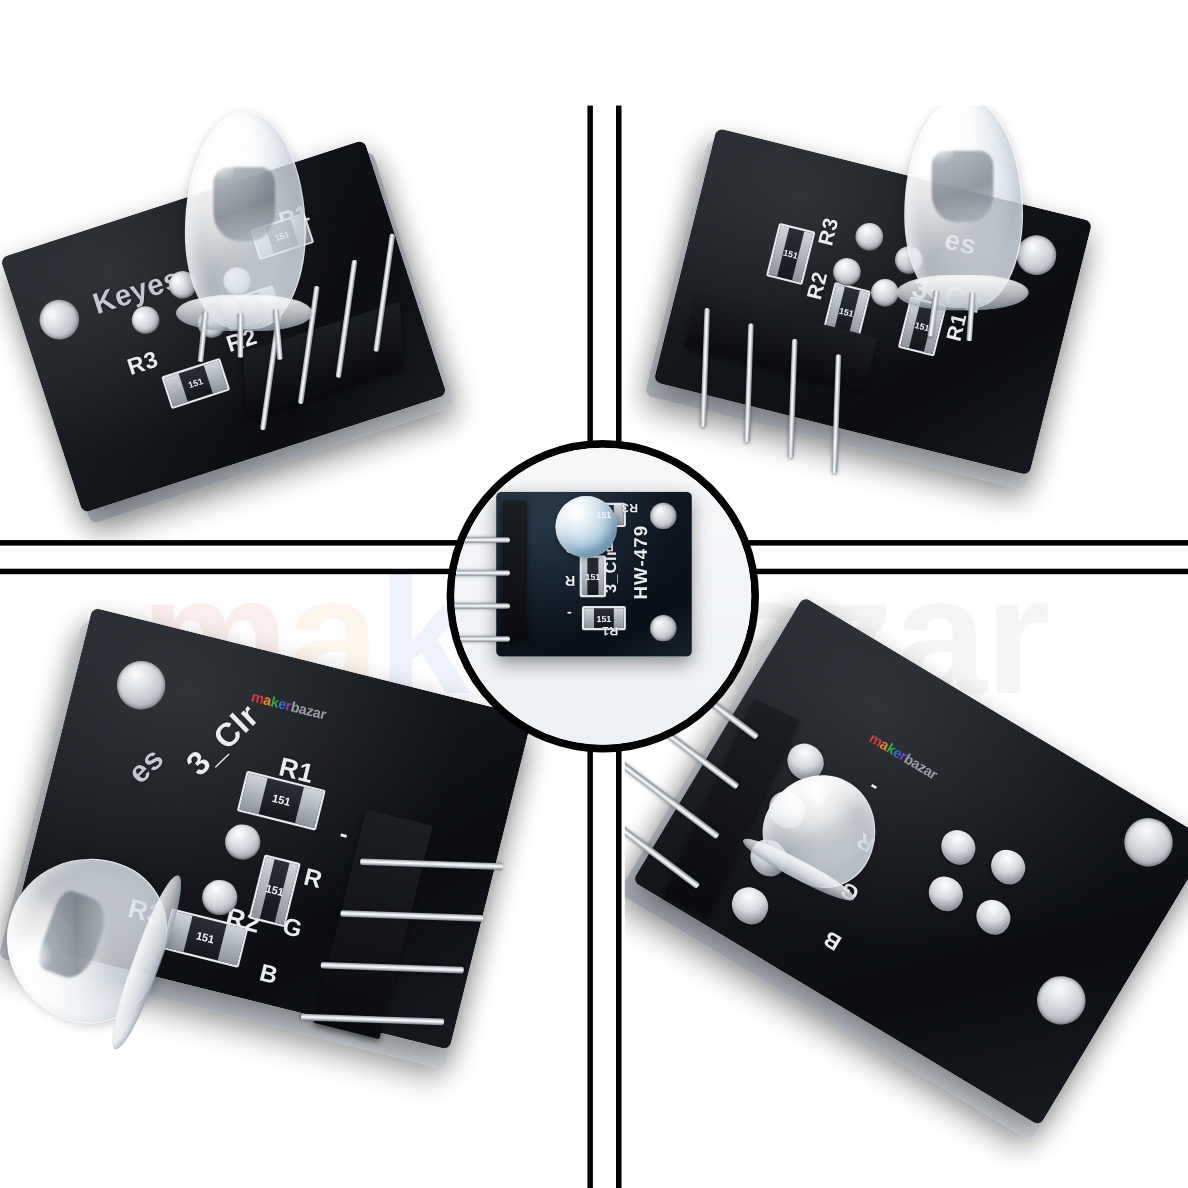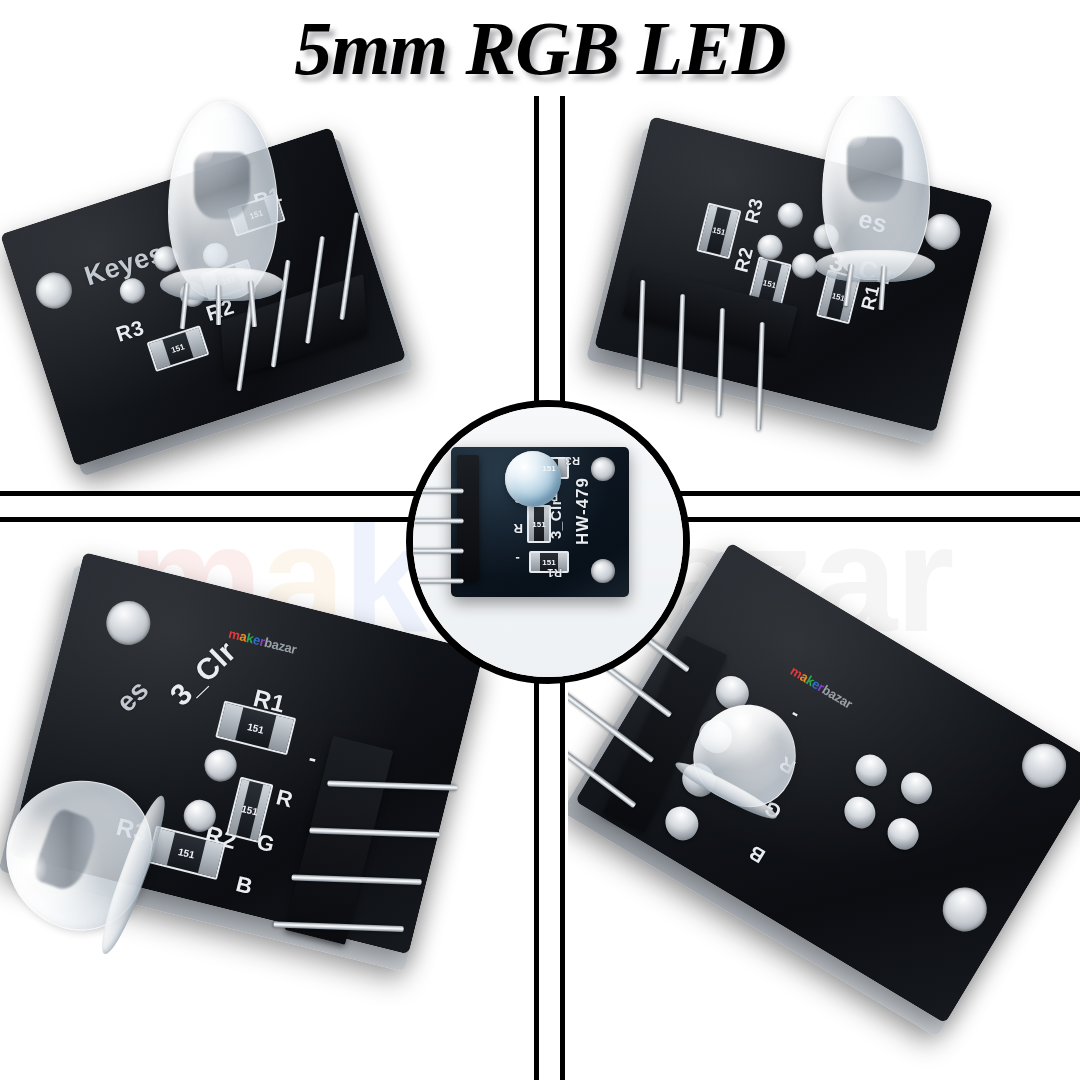--- a/index.html
+++ b/index.html
@@ -393,17 +393,14 @@
 
       <div class="inset-led"></div>
 
       <div class="pin" style="left:16px;top:52px;width:5px;height:64px;transform:rotate(90deg);"></div>
       <div class="pin" style="left:16px;top:82px;width:5px;height:64px;transform:rotate(90deg);"></div>
       <div class="pin" style="left:16px;top:112px;width:5px;height:64px;transform:rotate(90deg);"></div>
       <div class="pin" style="left:16px;top:142px;width:5px;height:64px;transform:rotate(90deg);"></div>
     </div>
   </div>
 
-  <div class="title-wrap">
-    <div class="title">5mm RGB LED</div>
-  </div>
 
 </div>
 
 </body></html>

